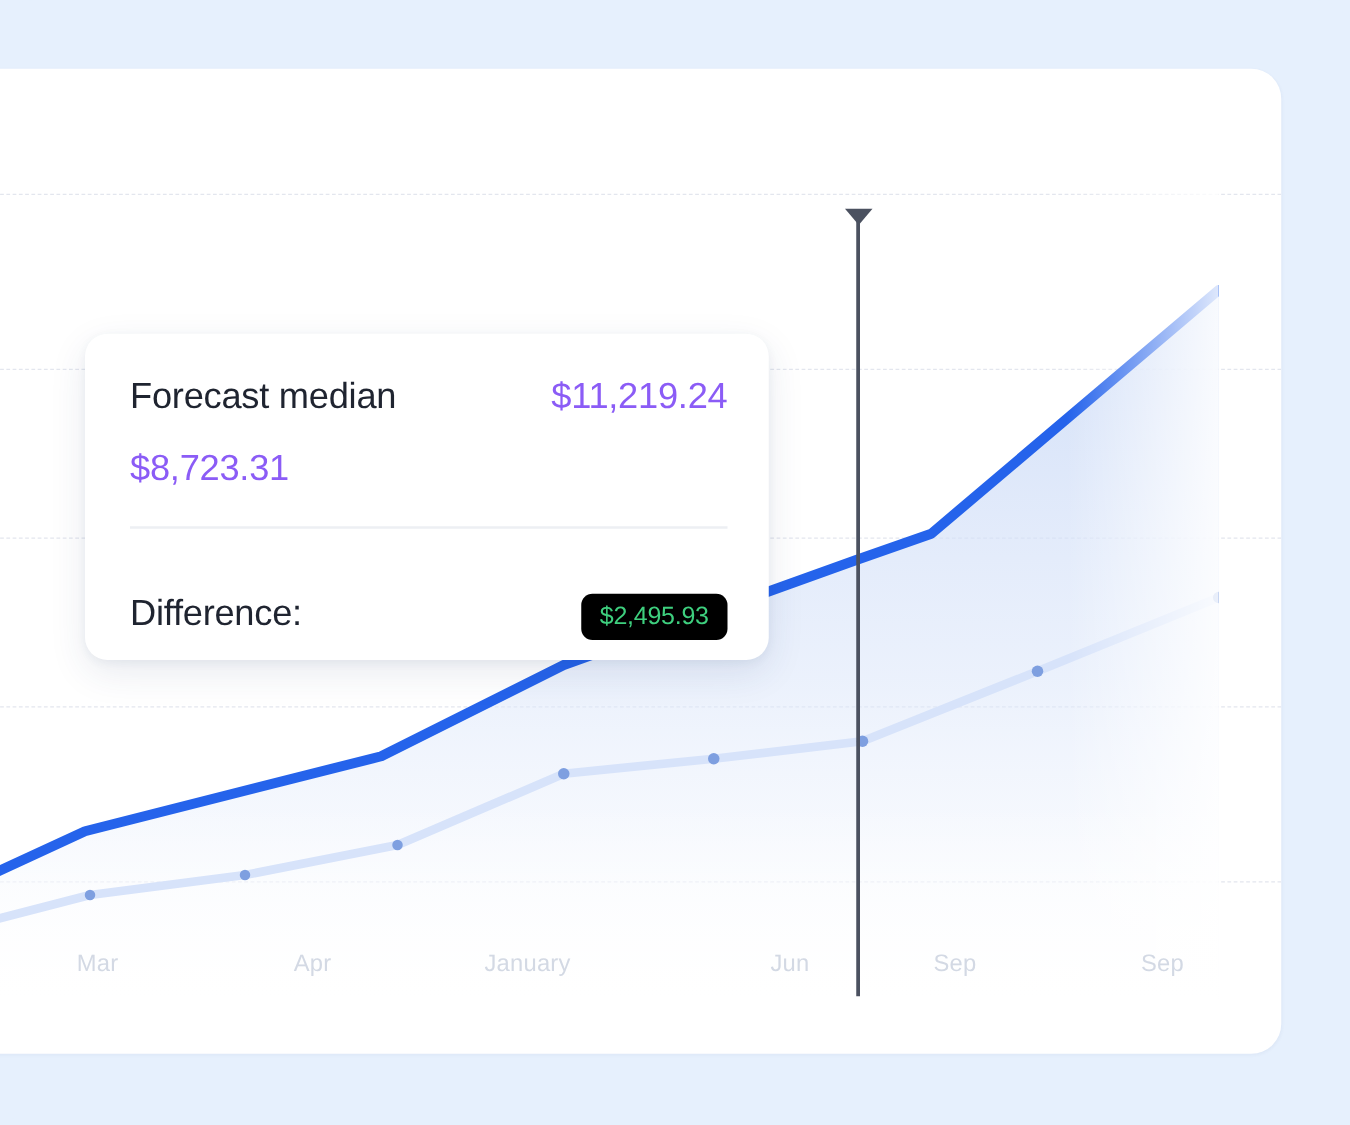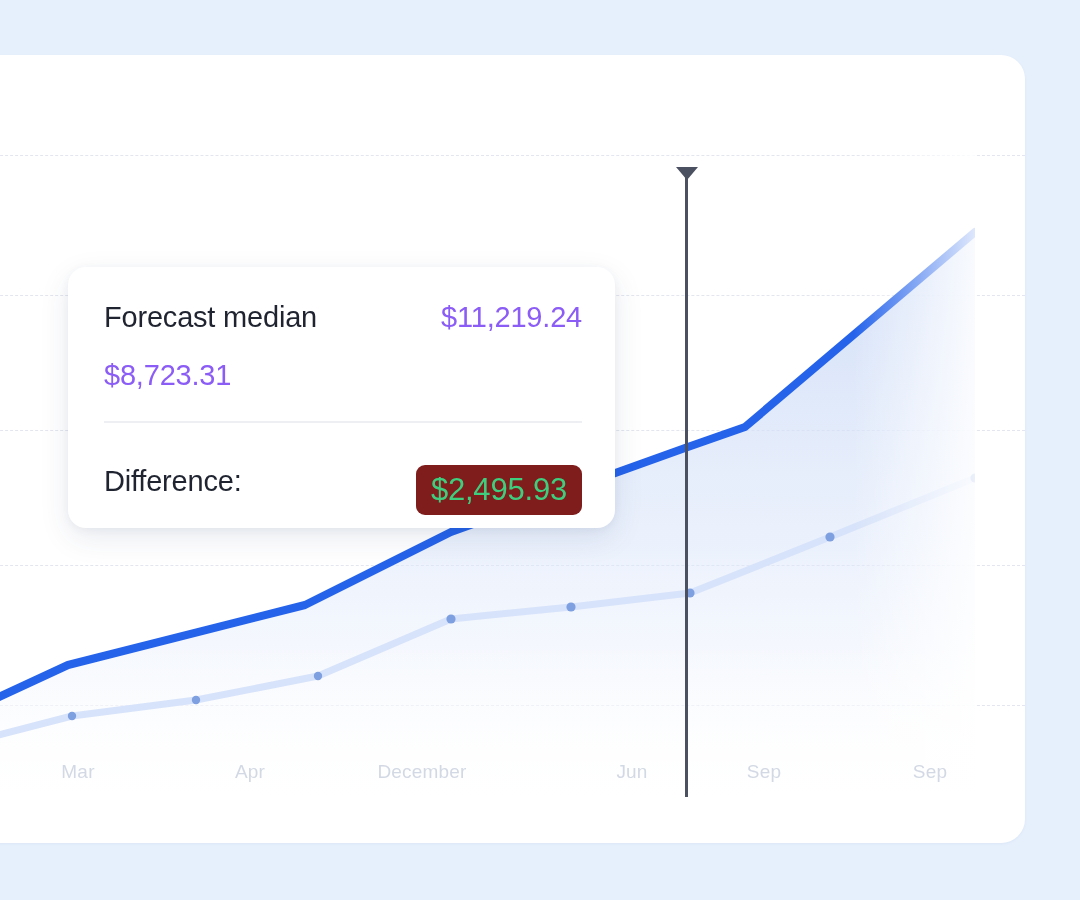--- a/index.html
+++ b/index.html
@@ -72,25 +72,25 @@
   }
   .tt-value{
     font-size:29px;color:#8b5cf6;font-weight:400;letter-spacing:-.2px;
     white-space:nowrap;
   }
   #tt-row-1{top:34px;}
   #tt-row-2{top:92px;}
   #tt-divider{
     position:absolute;left:36px;right:33px;top:154px;height:1.5px;background:#edeff3;
   }
-  #tt-row-3{top:198px;}
+  #tt-row-3{top:208px;}
   #tt-diff-label{font-size:29px;color:#1f2430;letter-spacing:-.2px;}
   #tt-diff-value{
-    font-size:31px;color:#3ecf7e;font-weight:400;letter-spacing:-.2px;
-    background:#7f1d1d;border-radius:9px;padding:7px 15px;
+    font-size:20px;color:#3ecf7e;font-weight:400;letter-spacing:-.2px;
+    background:#000000;border-radius:9px;padding:7px 15px;
   }
 </style>
 </head>
 <body>
 
 <div id="frame">
 
   <div id="card">
     <div id="plot">
 
@@ -148,21 +148,21 @@
       </svg>
 
       <div id="marker">
         <div id="marker-head"></div>
         <div id="marker-line"></div>
       </div>
 
       <div id="xaxis">
         <span class="xtick" style="left:118px">Mar</span>
         <span class="xtick" style="left:290px">Apr</span>
-        <span class="xtick" style="left:462px">December</span>
+        <span class="xtick" style="left:462px">January</span>
         <span class="xtick" style="left:672px">Jun</span>
         <span class="xtick" style="left:804px">Sep</span>
         <span class="xtick" style="left:970px">Sep</span>
       </div>
 
       <div id="tooltip">
         <div class="tt-row" id="tt-row-1">
           <span class="tt-label">Forecast median</span>
           <span class="tt-value">$11,219.24</span>
         </div>

